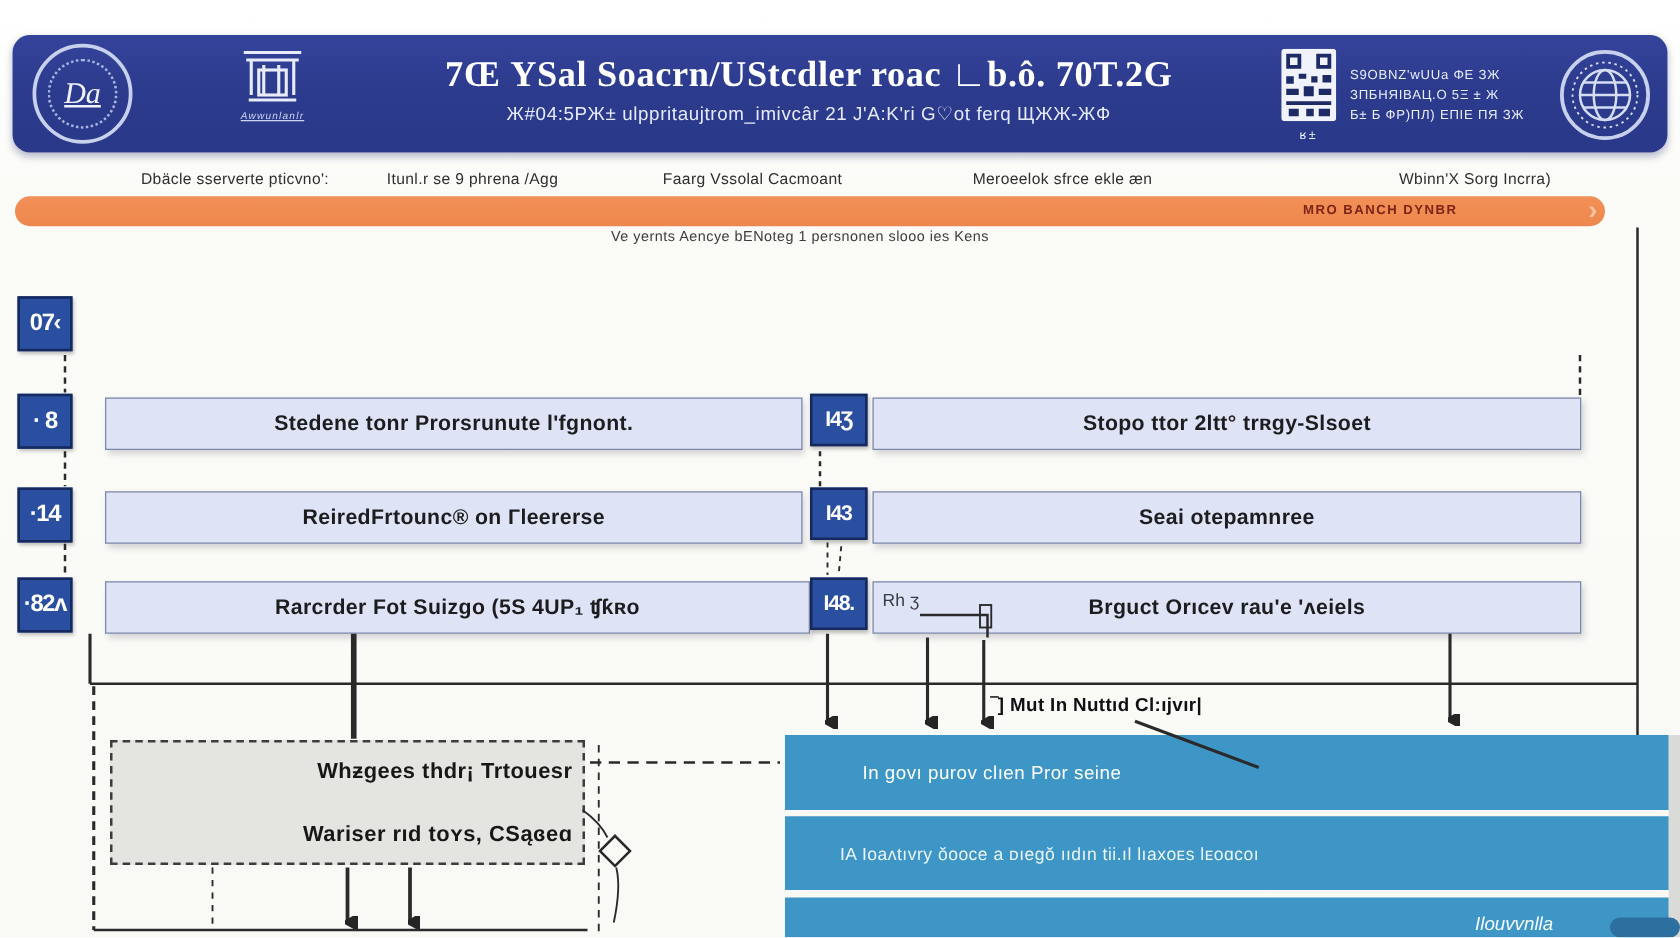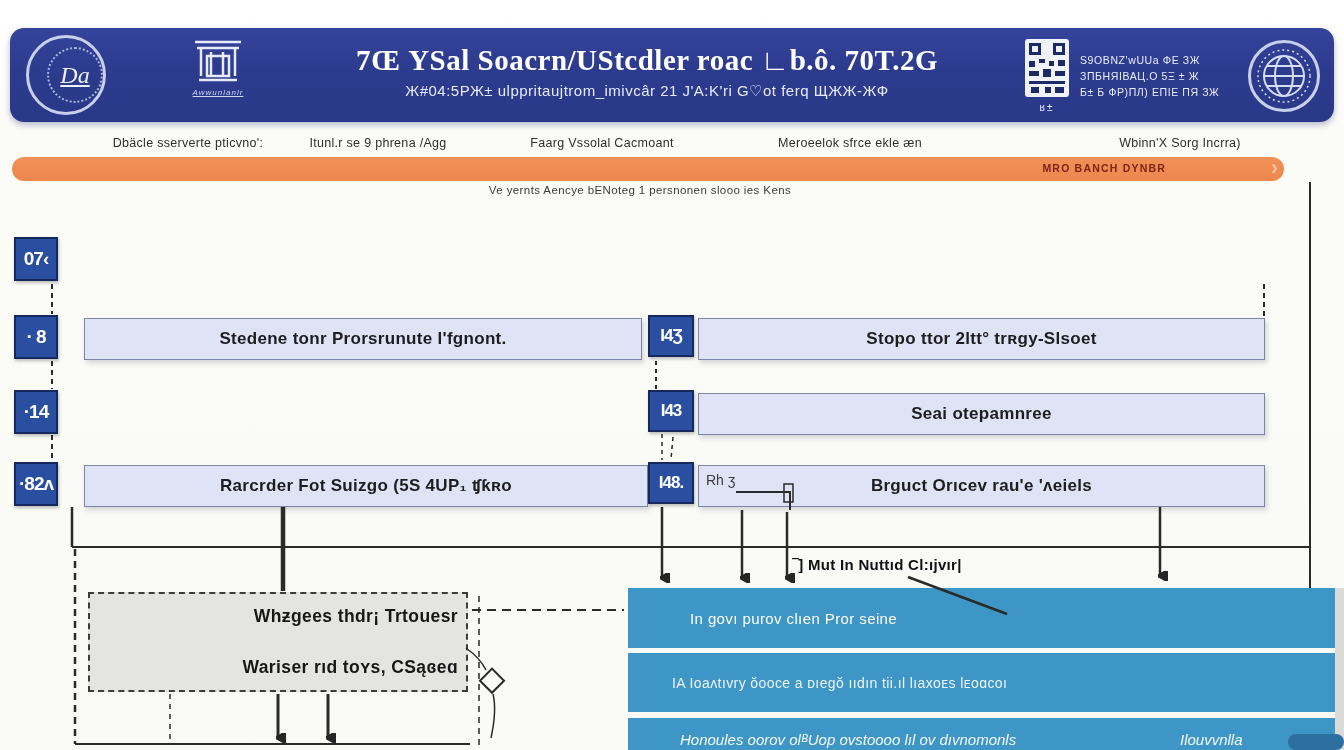--- a/index.html
+++ b/index.html
@@ -10,21 +10,21 @@
     font-family:"Liberation Sans","DejaVu Sans",sans-serif;
   }
   
   .header{
     position:absolute;left:10px;top:28px;width:1324px;height:94px;
     background:linear-gradient(180deg,#35449b 0%,#2c3b8d 45%,#2a3889 100%);
     border-radius:14px;box-shadow:0 3px 6px rgba(60,70,120,.35);
   }
   .seal{
     position:absolute;left:16px;top:7px;width:80px;height:80px;border-radius:50%;
-    border:3px solid #c7d0ec;display:flex;align-items:center;justify-content:flex-end;
+    border:3px solid #c7d0ec;display:flex;align-items:center;justify-content:center;
   }
   .seal-inner{
     width:56px;height:56px;border-radius:50%;border:2px dotted #aab6e0;
     display:flex;align-items:center;justify-content:center;
     color:#eef1ff;font-family:"Liberation Serif","DejaVu Serif",serif;
     font-style:italic;font-size:24px;text-decoration:underline;
   }
   .emblem{position:absolute;left:162px;top:10px;width:92px;height:76px;text-align:center;color:#e7ebfb;}
   .emblem svg{display:block;margin:0 auto;}
   .emblem-caption{display:block;font-size:8px;font-style:italic;letter-spacing:1px;
@@ -175,20 +175,23 @@
   <div class="badge" style="left:14px;top:315px">· 8</div>
   <div class="bar" style="left:84px;top:318px;width:558px">
     <span class="bar-title">Stedene tonr Prorsrunute l'fgnont.</span>
   </div>
   <div class="badge mid" style="left:648px;top:315px">I4Ʒ</div>
   <div class="bar" style="left:698px;top:318px;width:567px">
     <span class="bar-title">Stopo ttor 2ltt° trʀgy-Slsoet</span>
   </div>
 
   <div class="badge" style="left:14px;top:390px">·14</div>
+  <div class="bar" style="left:84px;top:393px;width:558px">
+    <span class="bar-title">ReiredFrtounc® on Гleererse</span>
+  </div>
   <div class="badge mid" style="left:648px;top:390px">I43</div>
   <div class="bar" style="left:698px;top:393px;width:567px">
     <span class="bar-title">Seai otepamnree</span>
   </div>
 
   <div class="badge" style="left:14px;top:462px">·82ʌ</div>
   <div class="bar" style="left:84px;top:465px;width:564px">
     <span class="bar-title">Rarcrder Fot Suizgo (5S 4UP₁ ʧƙʀo</span>
   </div>
   <div class="badge mid" style="left:648px;top:462px">I48.</div>
@@ -204,21 +207,20 @@
 
   <span class="blue-label">‾] Mut In Nuttıd Cl:ıjvır|</span>
   <div class="blue-panel">
     <div class="blue-row r1">
       <span class="t">In ɡovı purov clıen Pror seine</span>
     </div>
     <div class="blue-row r2">
       <span class="t">IA  Ioaʌtıvry ŏooce a ᴅıegŏ ııdın tii.ıl lıaxoᴇs lᴇᴏɑᴄᴏı</span>
     </div>
     <div class="blue-row r3">
-      <span class="t">Honoules oorov olᴮUop ovstoooo lıl ov dıvnomonls</span>
       <span class="t2">Ilouvvnlla</span>
     </div>
   </div>
   <div class="panel-shadow"></div>
   <div class="corner-tab"></div>
 
   <svg class="overlay" width="1344" height="750" viewBox="0 0 1344 750">
     <defs>
       <marker id="ah" markerWidth="10" markerHeight="10" refX="5" refY="8" orient="auto" markerUnits="userSpaceOnUse">
         <path d="M0,0 L10,0 L5,9 Z" fill="#252525" transform="scale(1.6) translate(-2,-1)"></path>

